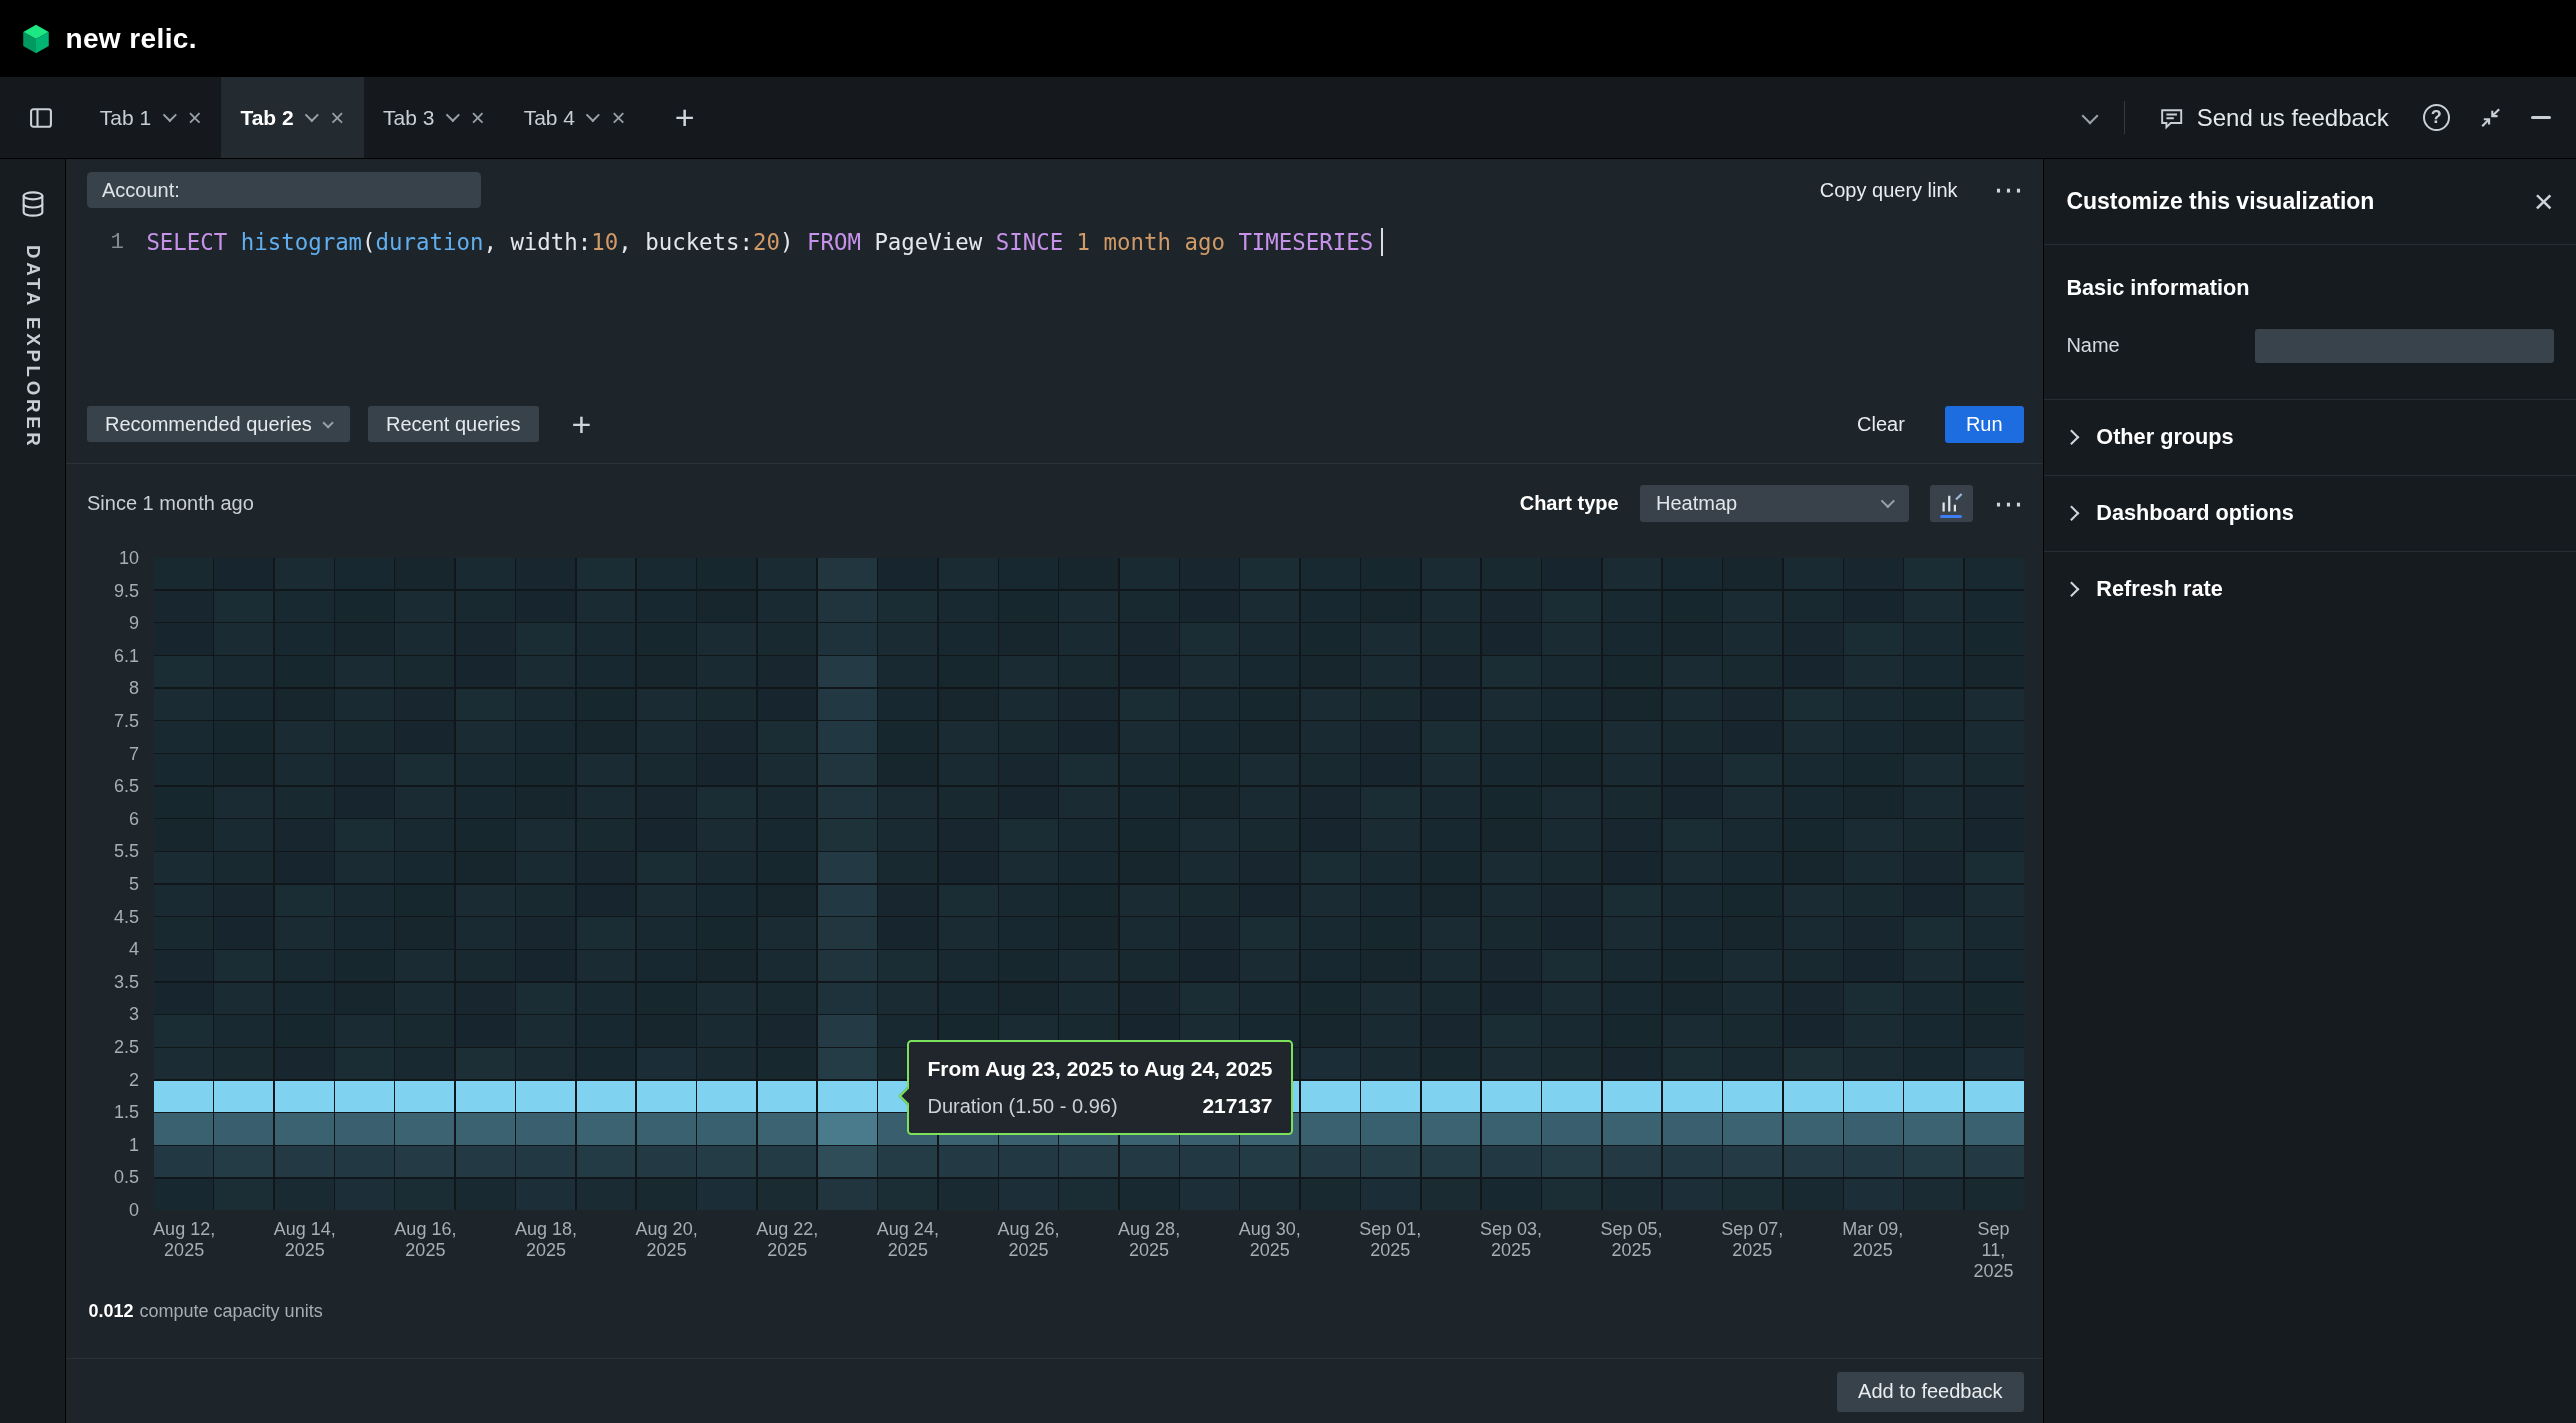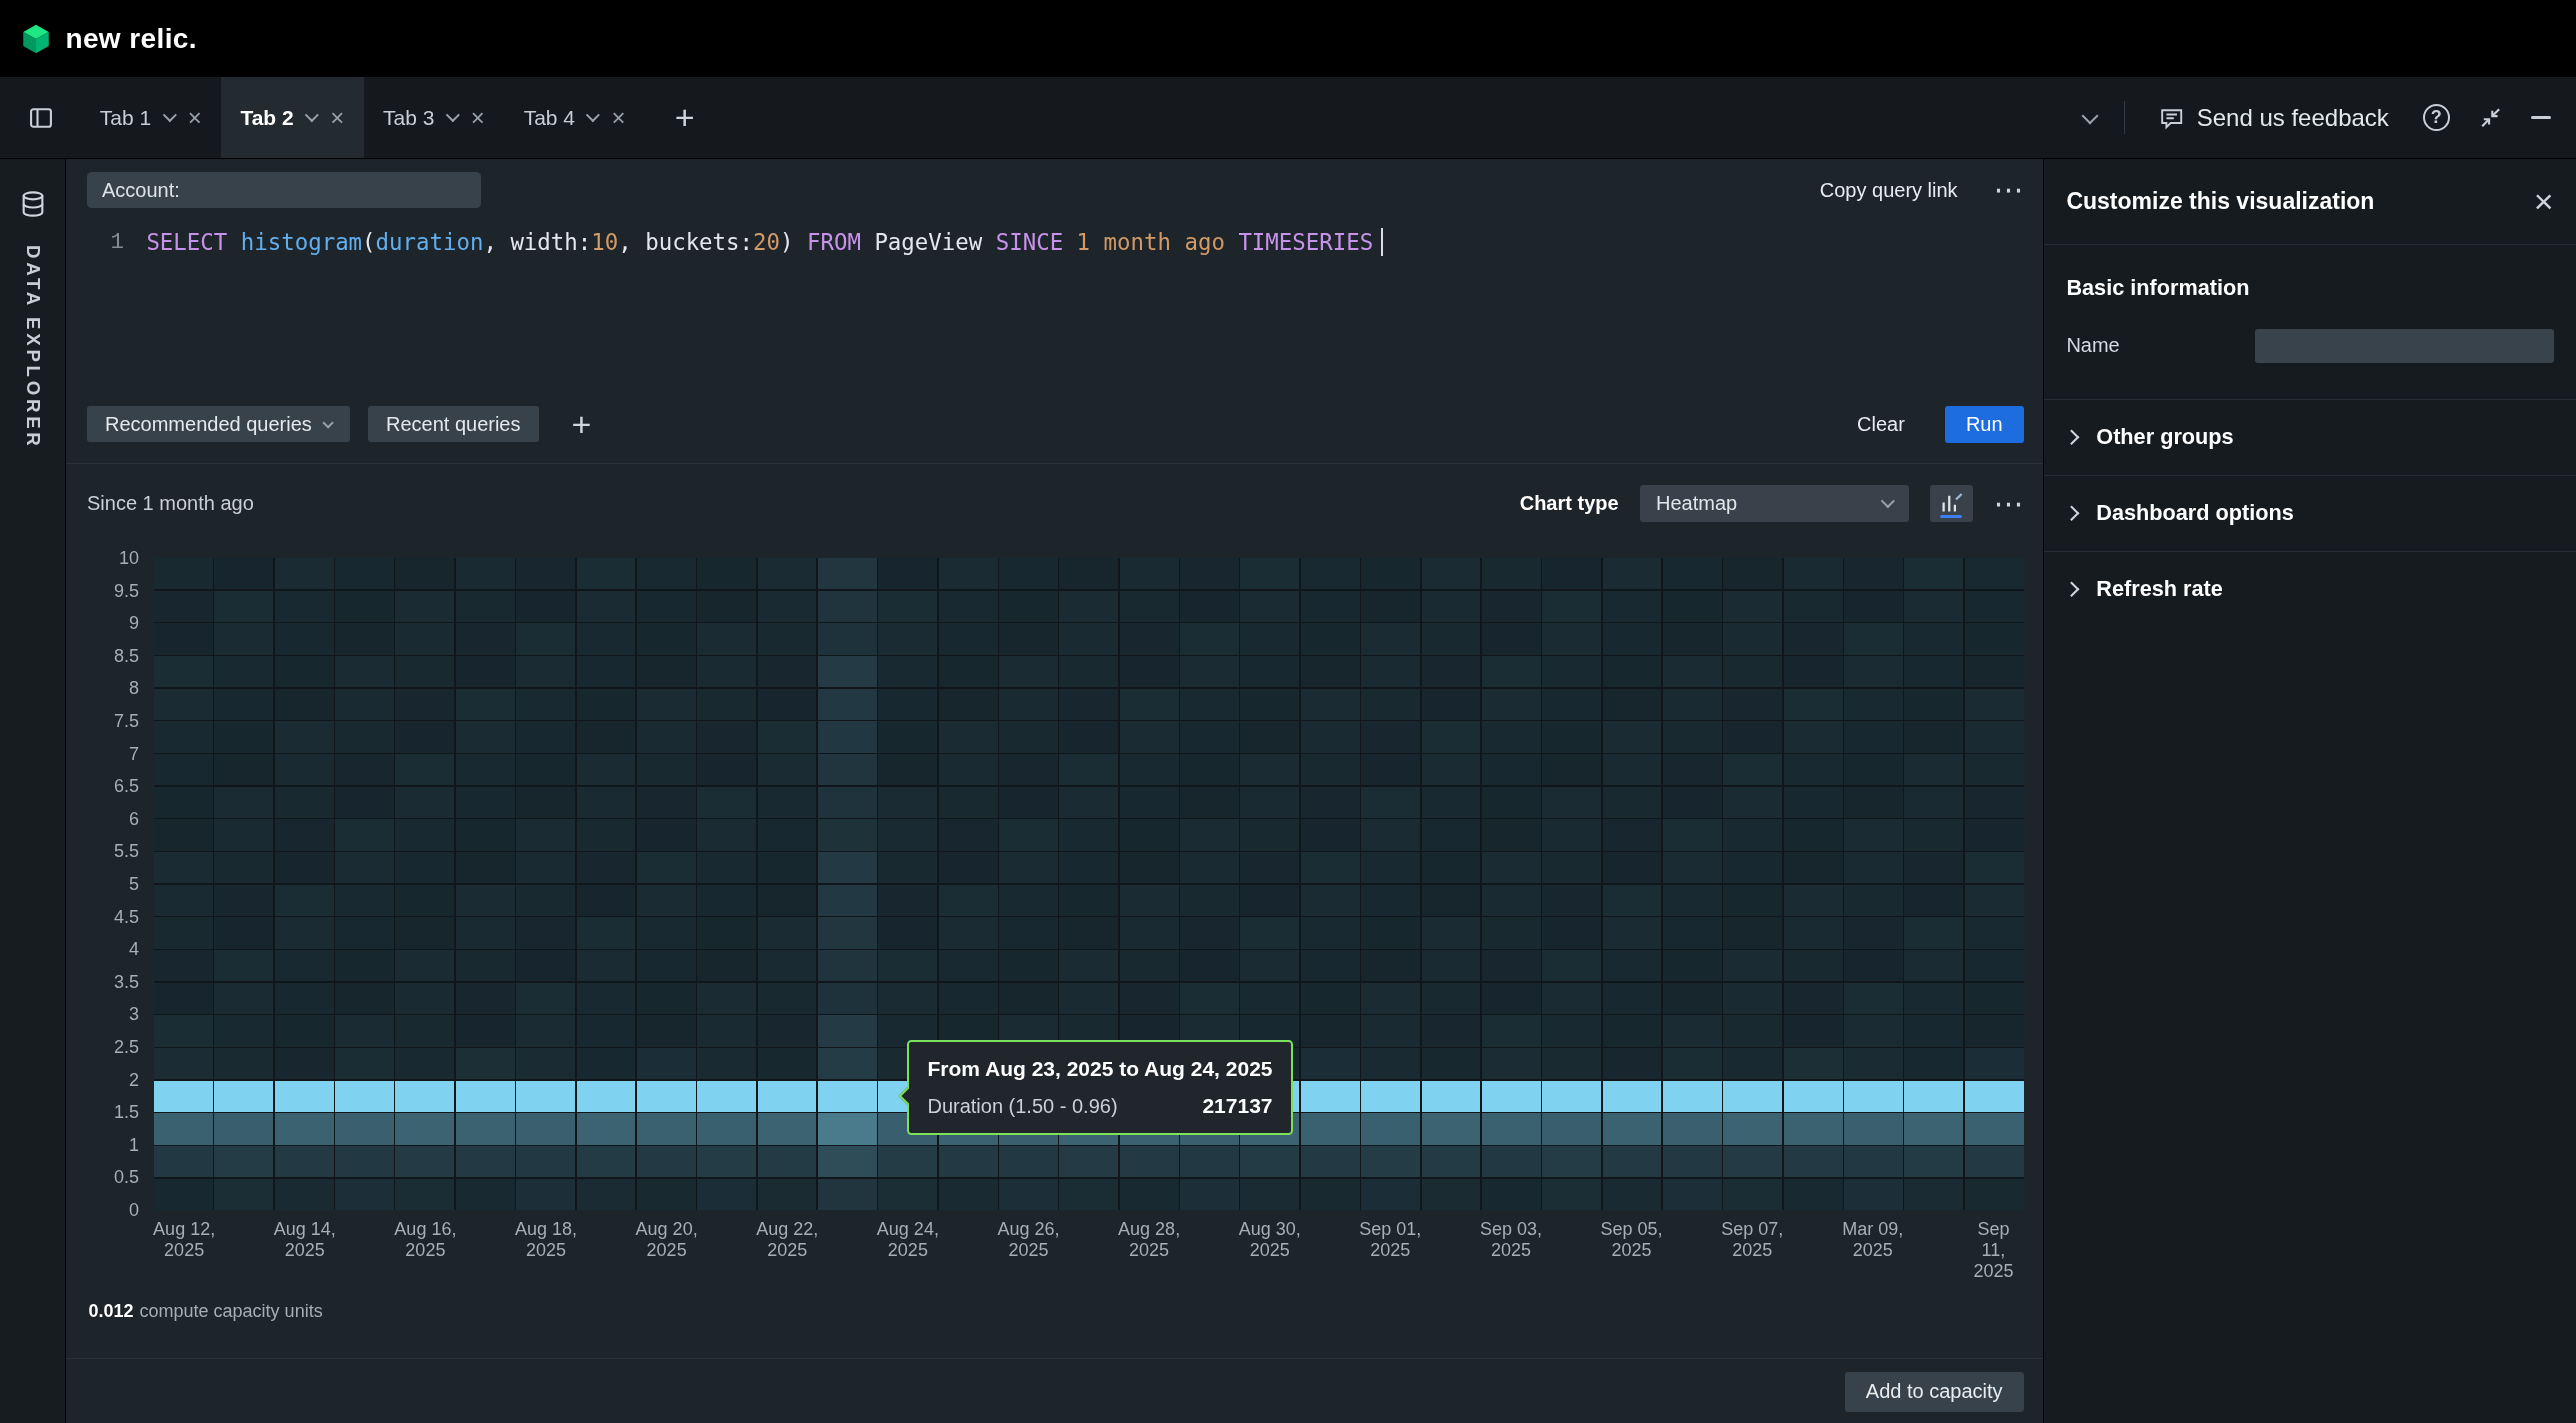--- a/index.html
+++ b/index.html
@@ -258,21 +258,21 @@
           </button>
           <button class="ellipsis-btn">⋯</button>
         </div>
       </div>
 
       <div class="plot-wrap">
         <div class="y-axis" id="yaxis">
             <div class="ylab" style="top: 0%;">10</div>
             <div class="ylab" style="top: 5%;">9.5</div>
             <div class="ylab" style="top: 10%;">9</div>
-            <div class="ylab" style="top: 15%;">8.5</div>
+            <div class="ylab" style="top: 15%;">6.1</div>
             <div class="ylab" style="top: 20%;">8</div>
             <div class="ylab" style="top: 25%;">7.5</div>
             <div class="ylab" style="top: 30%;">7</div>
             <div class="ylab" style="top: 35%;">6.5</div>
             <div class="ylab" style="top: 40%;">6</div>
             <div class="ylab" style="top: 45%;">5.5</div>
             <div class="ylab" style="top: 50%;">5</div>
             <div class="ylab" style="top: 55%;">4.5</div>
             <div class="ylab" style="top: 60%;">4</div>
             <div class="ylab" style="top: 65%;">3.5</div>
@@ -951,21 +951,21 @@
             </div>
         </div>
       </div>
 
       <div class="chart-footer">
         <b>0.012</b><span>compute capacity units</span>
       </div>
     </section>
 
     <div class="bottom-bar">
-      <button class="add-dash-btn">Add to capacity</button>
+      <button class="add-dash-btn">Add to feedback</button>
     </div>
   </main>
 
   <aside class="panel">
     <div class="panel-head">
       <h2>Customize this visualization</h2>
       <button class="panel-close">×</button>
     </div>
     <div class="panel-basic">
       <h3>Basic information</h3>

